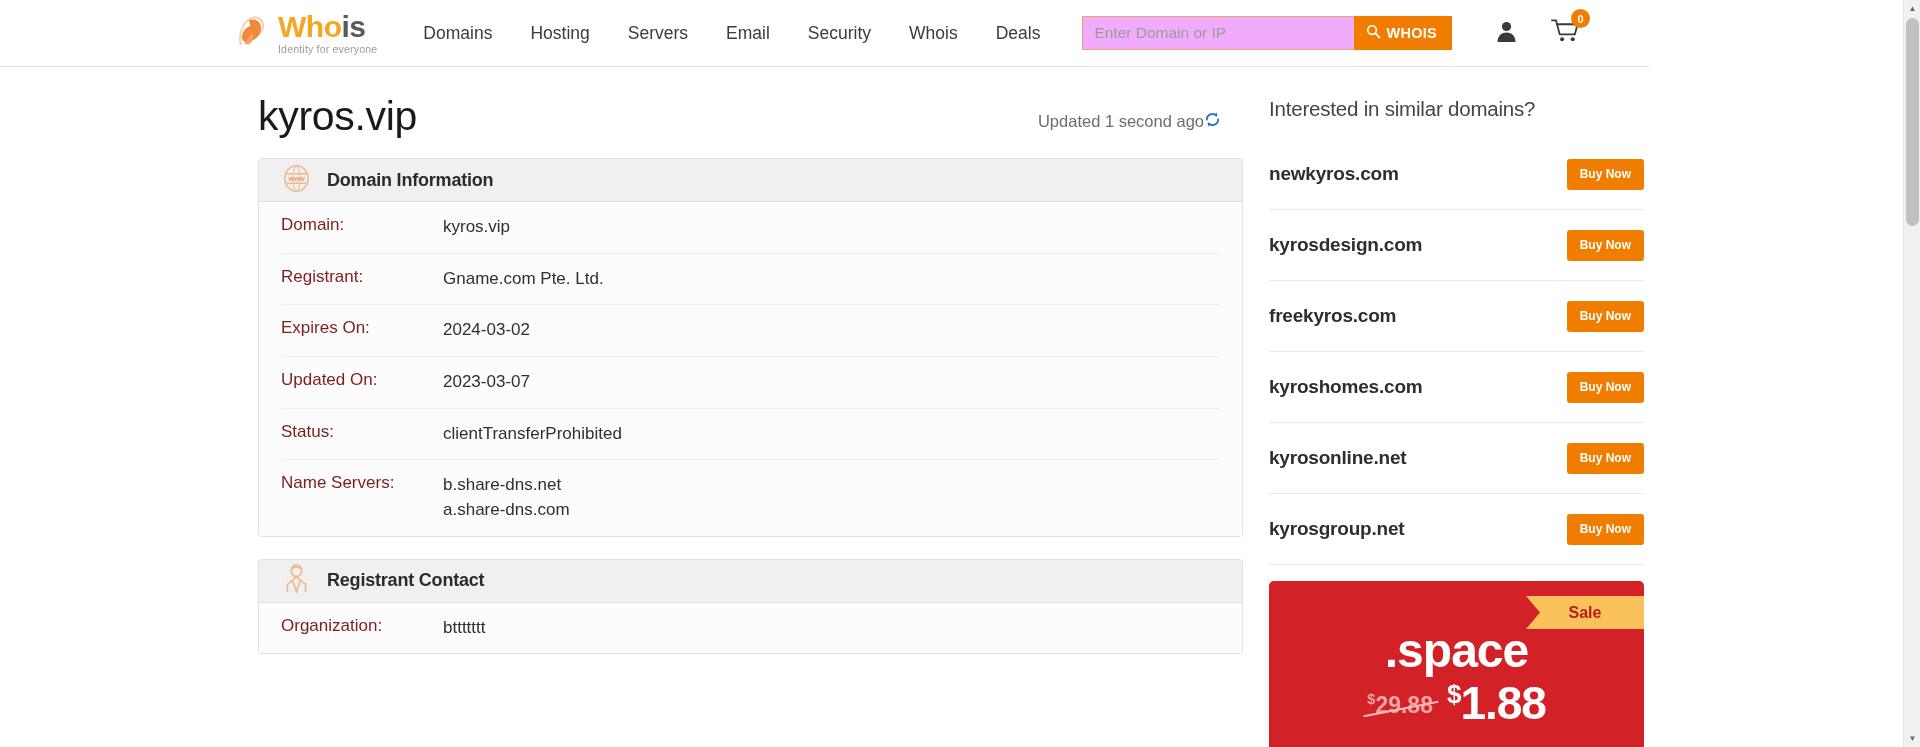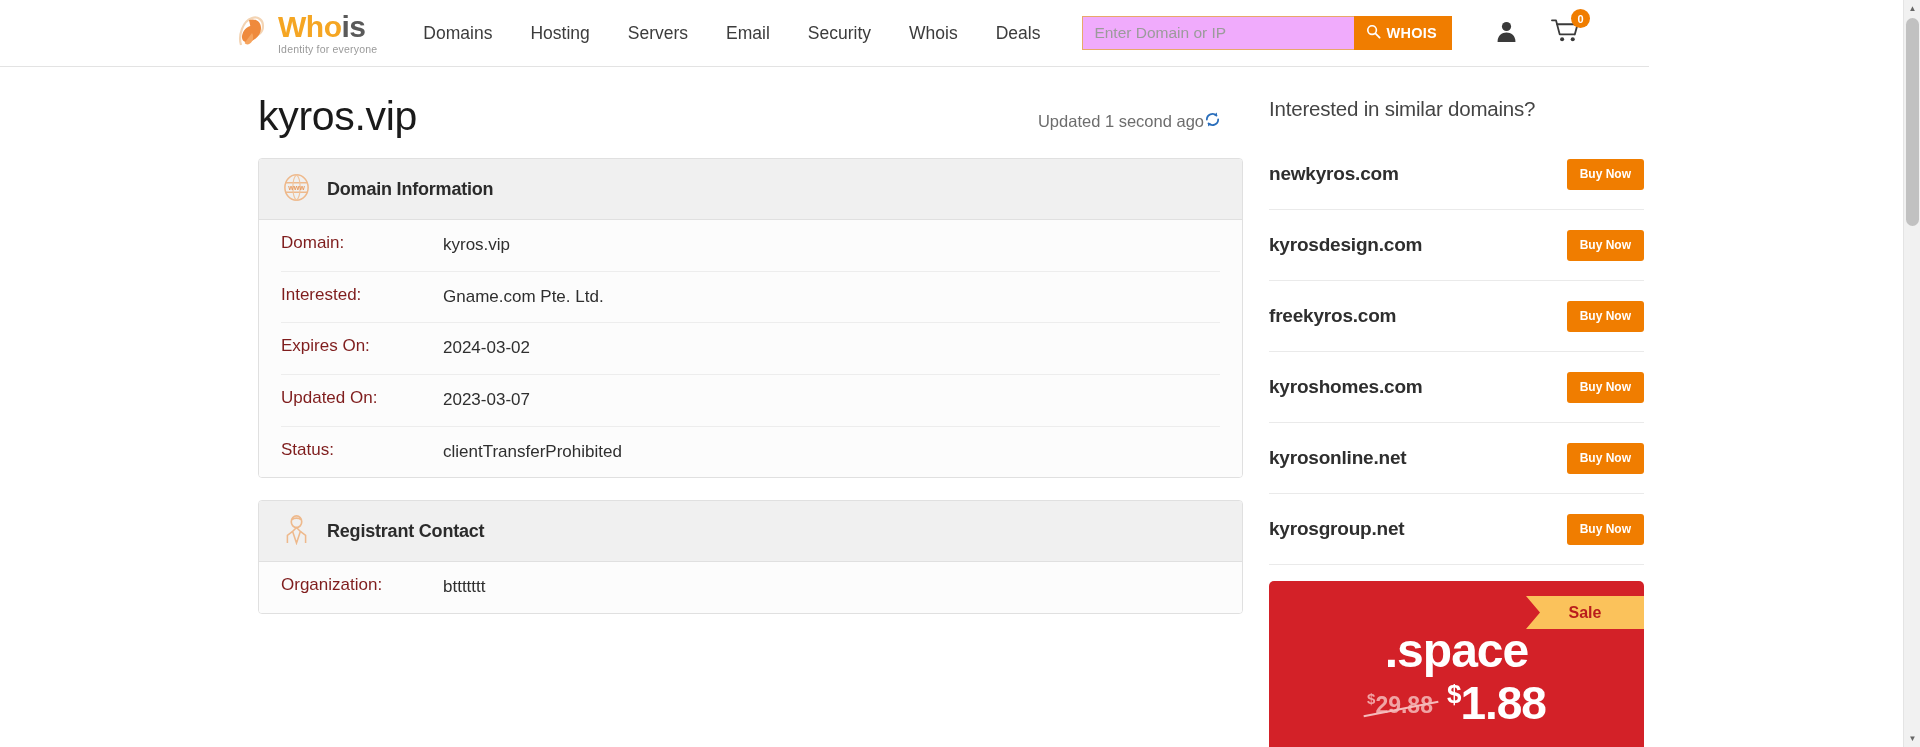--- a/index.html
+++ b/index.html
@@ -154,21 +154,21 @@
   .panel {
     border: 1px solid #e0e0e0;
     border-radius: 4px;
     background: #fff;
     margin-bottom: 22px;
     overflow: hidden;
   }
   .panel-head {
     background: #f0f0f0;
     border-bottom: 1px solid #e0e0e0;
-    height: 61px;
+    height: 43px;
     display: flex;
     align-items: center;
     padding-left: 22px;
     gap: 15px;
   }
   .panel-head h2 {
     font-size: 18px;
     font-weight: bold;
     color: #2b2b2b;
     letter-spacing: -0.2px;
@@ -426,40 +426,47 @@
         <h2>Domain Information</h2>
       </div>
       <div class="panel-body">
 
         <div class="row">
           <div class="row-label">Domain:</div>
           <div class="row-value">kyros.vip</div>
         </div>
 
         <div class="row">
-          <div class="row-label">Interested:</div>
+          <div class="row-label">Registrant:</div>
           <div class="row-value">Gname.com Pte. Ltd.</div>
         </div>
 
 
         <div class="row">
           <div class="row-label">Expires On:</div>
           <div class="row-value">2024-03-02</div>
         </div>
 
         <div class="row">
           <div class="row-label">Updated On:</div>
           <div class="row-value">2023-03-07</div>
         </div>
 
         <div class="row">
           <div class="row-label">Status:</div>
           <div class="row-value">clientTransferProhibited</div>
         </div>
 
+        <div class="row">
+          <div class="row-label">Name Servers:</div>
+          <div class="row-value">
+            <span class="ns-line">b.share-dns.net</span>
+            <span class="ns-line">a.share-dns.com</span>
+          </div>
+        </div>
 
       </div>
     </section>
 
     <section class="panel">
       <div class="panel-head">
         <span>
           <svg width="31" height="31" viewBox="0 0 32 32">
             <ellipse cx="16" cy="8" rx="5.4" ry="6" fill="none" stroke="#eeb98c" stroke-width="1.7"></ellipse>
             <path d="M11.4 6 C13 3.6 19 3.6 20.6 6" fill="none" stroke="#eeb98c" stroke-width="1.7"></path>

